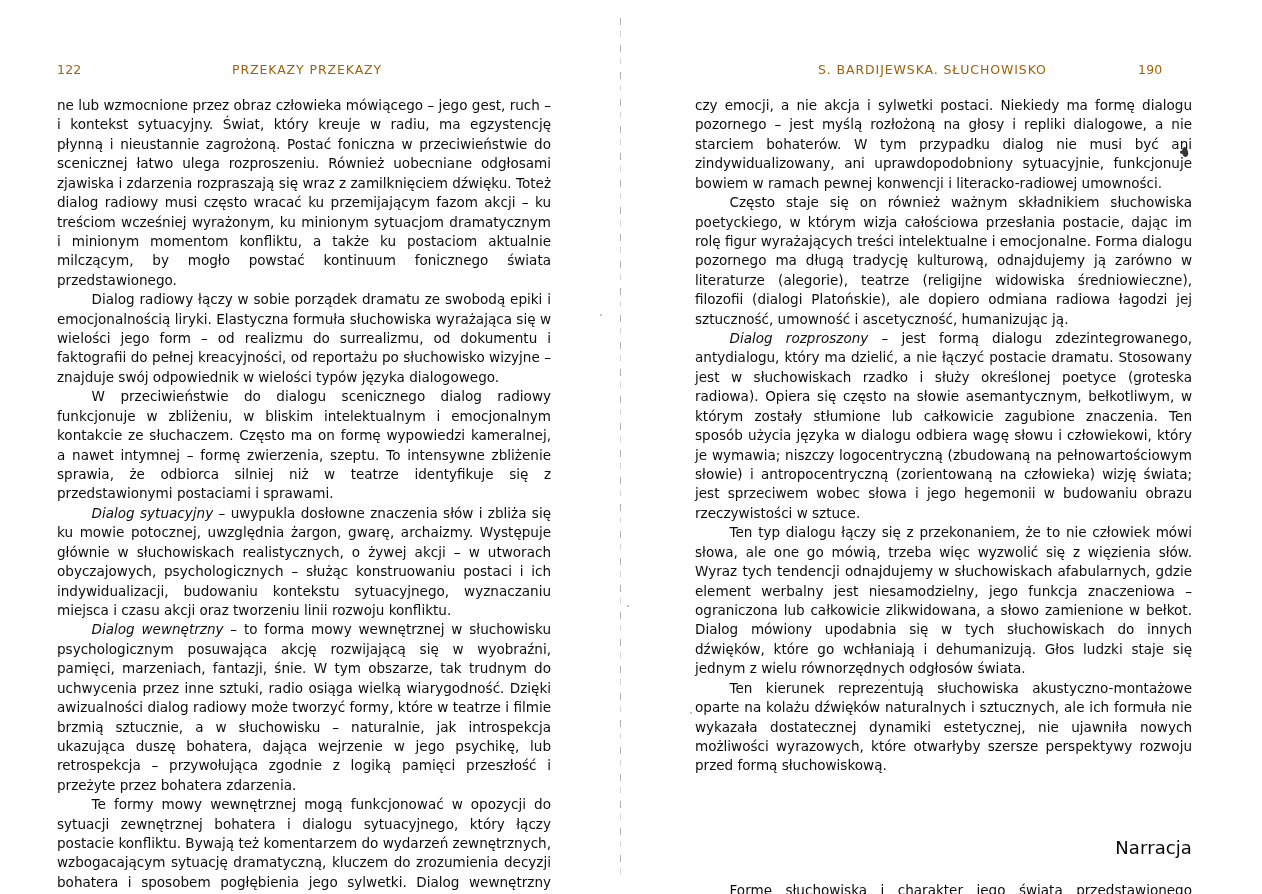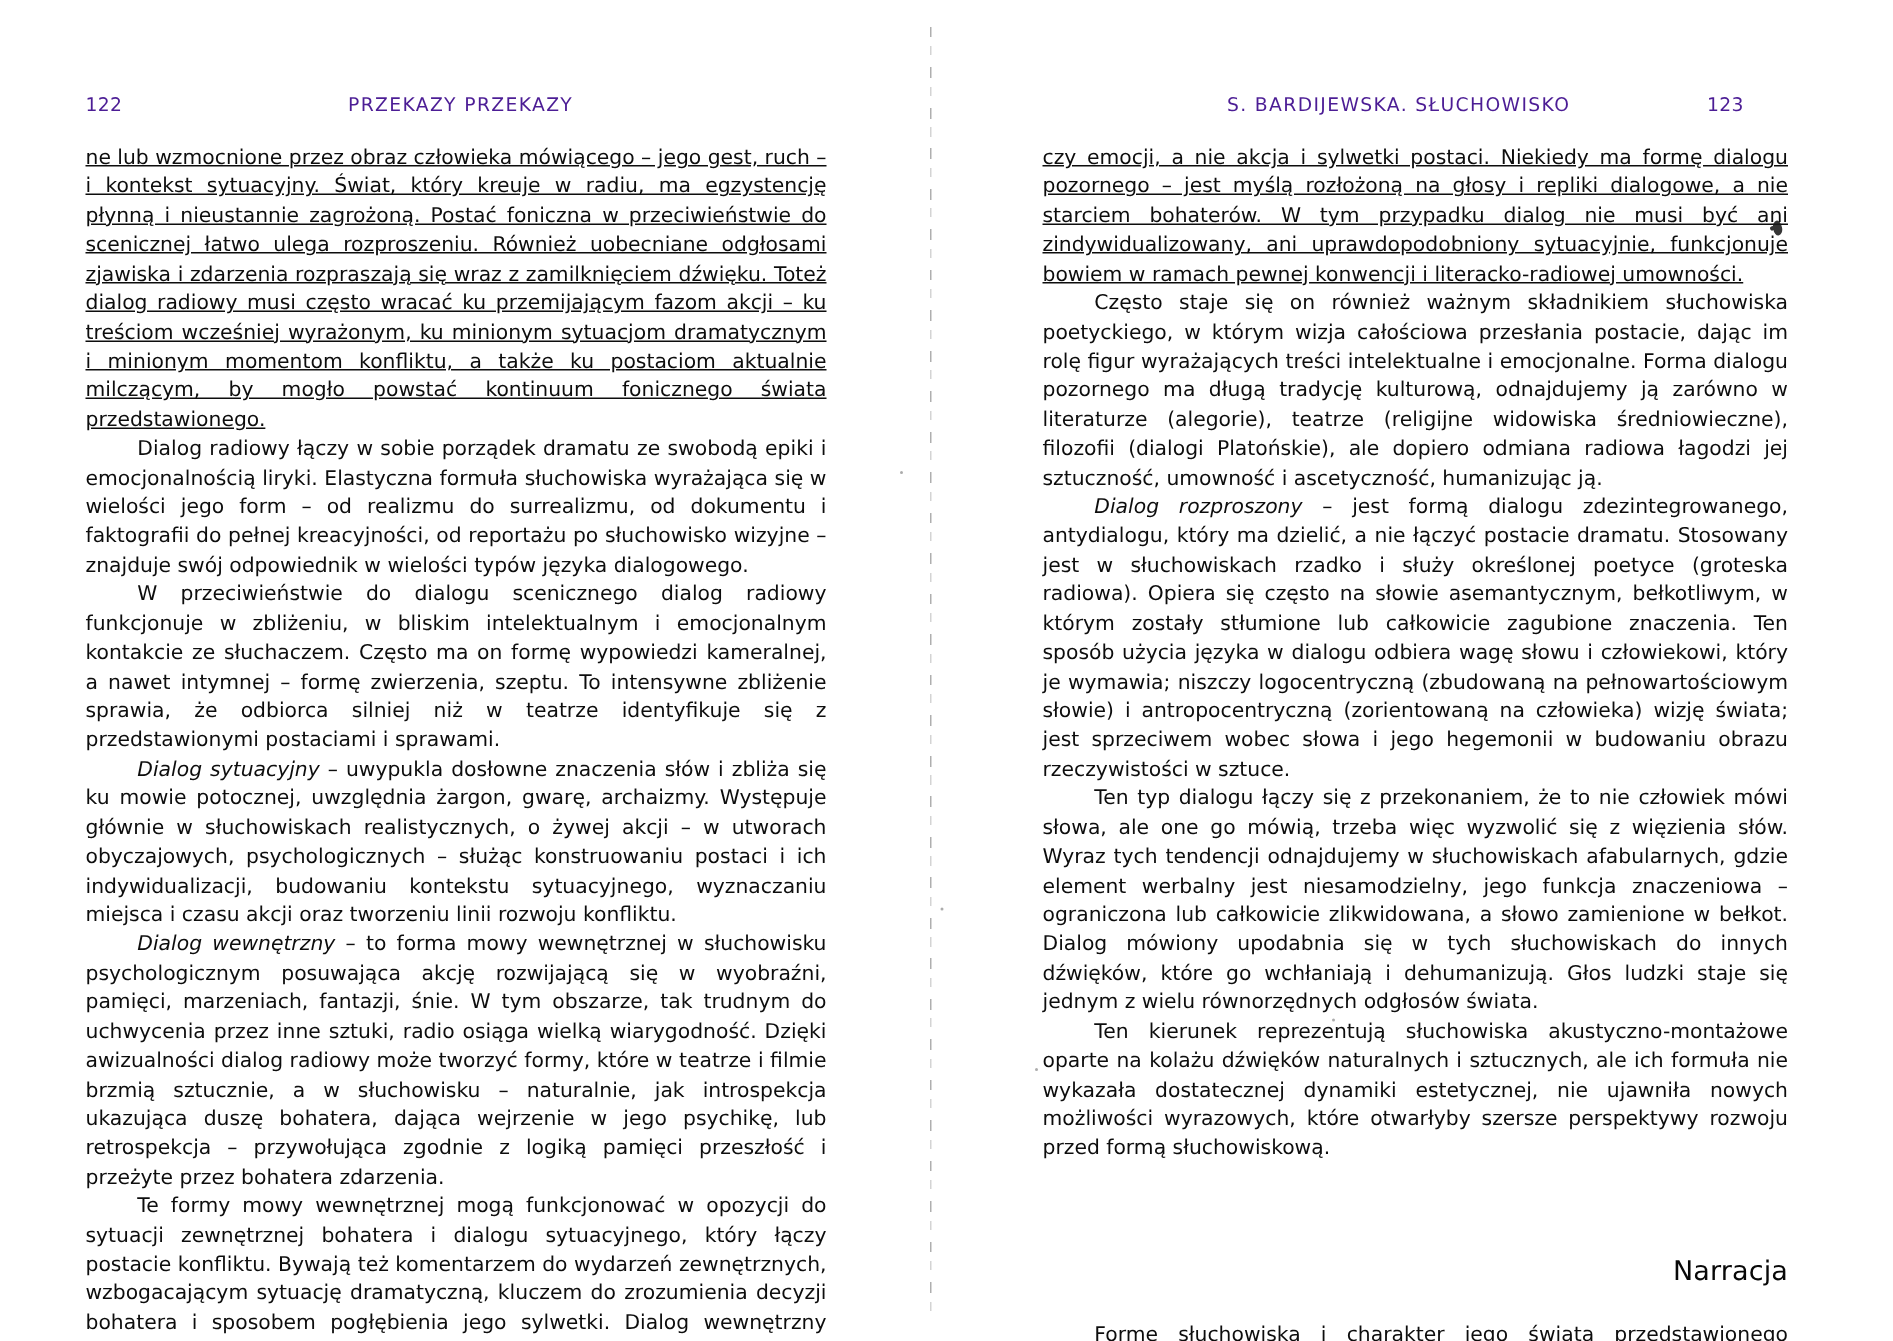--- a/index.html
+++ b/index.html
@@ -50,21 +50,21 @@
   .page-left  { left: 0;    width: 620px; }
   .page-right { left: 632px; width: 630px; }
 
   
   .runhead {
     position: absolute;
     top: 62px;
     height: 18px;
     font-size: 12.5px;
     letter-spacing: .9px;
-    color: #4c1d95;
+    color: #a16207;
     white-space: nowrap;
   }
   .page-left .runhead-title {
     left: 232px;
     top: 62px;
   }
   .page-left .folio {
     left: 57px;
     top: 62px;
     font-size: 12.5px;
@@ -91,21 +91,21 @@
     color: #0d0d0d;
   }
   .page-left  .column { left: 57px;  width: 494px; }
   .page-right .column { left: 63px;  width: 497px; }
 
   .column p {
     margin: 0;
     text-indent: 2.55em;
     hyphens: manual;
   }
-  .column p.noindent { text-indent: 0; text-decoration: underline; }
+  .column p.noindent { text-indent: 0; }
 
   em.term {
     font-style: italic;
   }
 
   
   .section-heading {
     margin: 0;
     padding: 0;
     font-size: 18px;
@@ -177,21 +177,21 @@
 
       <p>Te formy mowy wewnętrznej mogą funkcjonować w opozycji do sytuacji zewnętrznej bohatera i dialogu sytuacyjnego, który łączy postacie konfliktu. Bywają też komentarzem do wydarzeń zewnętrznych, wzbogacającym sytuację dramatyczną, kluczem do zrozumienia decyzji bohatera i sposobem pogłębienia jego sylwetki. Dialog wewnętrzny ukazuje psychiczny świat postaci, ich indywidualne racje, ukryte lęki i kompleksy, utajone intencje, nie w pełni uświadamiane uczucia i pragnienia, które wchodzą w kolizję ze światem zewnętrznym. Sprzyja porozumieniu i psychologicznej więzi między postaciami utworu a odbiorcą. Możliwy jest tylko w radiu.</p>
 
     </div>
   </div>
 
   <div class="page page-right">
 
     <div class="runhead runhead-title">S. BARDIJEWSKA. SŁUCHOWISKO</div>
 
-    <div class="runhead folio">123</div>
+    <div class="runhead folio">190</div>
 
     <div class="column">
 
       <p class="noindent">czy emocji, a nie akcja i sylwetki postaci. Niekiedy ma formę dialogu pozornego – jest myślą rozłożoną na głosy i repliki dialogowe, a nie starciem bohaterów. W tym przypadku dialog nie musi być ani zindywidualizowany, ani uprawdopodobniony sytuacyjnie, funkcjonuje bowiem w ramach pewnej konwencji i literacko-radiowej umowności.</p>
 
       <p>Często staje się on również ważnym składnikiem słuchowiska poetyckiego, w którym wizja całościowa przesłania postacie, dając im rolę figur wyrażających treści intelektualne i emocjonalne. Forma dialogu pozornego ma długą tradycję kulturową, odnajdujemy ją zarówno w literaturze (alegorie), teatrze (religijne widowiska średniowieczne), filozofii (dialogi Platońskie), ale dopiero odmiana radiowa łagodzi jej sztuczność, umowność i ascetyczność, humanizując ją.</p>
 
       <p><em class="term">Dialog rozproszony</em><span> – jest formą dialogu zdezintegrowanego, antydialogu, który ma dzielić, a nie łączyć postacie dramatu. Stosowany jest w słuchowiskach rzadko i służy określonej poetyce (groteska radiowa). Opiera się często na słowie asemantycznym, bełkotliwym, w którym zostały stłumione lub całkowicie zagubione znaczenia. Ten sposób użycia języka w dialogu odbiera wagę słowu i człowiekowi, który je wymawia; niszczy logocentryczną (zbudowaną na pełnowartościowym słowie) i antropocentryczną (zorientowaną na człowieka) wizję świata; jest sprzeciwem wobec słowa i jego hegemonii w budowaniu obrazu rzeczywistości w sztuce.</span></p>
 
       <p>Ten typ dialogu łączy się z przekonaniem, że to nie człowiek mówi słowa, ale one go mówią, trzeba więc wyzwolić się z więzienia słów. Wyraz tych tendencji odnajdujemy w słuchowiskach afabularnych, gdzie element werbalny jest niesamodzielny, jego funkcja znaczeniowa – ograniczona lub całkowicie zlikwidowana, a słowo zamienione w bełkot. Dialog mówiony upodabnia się w tych słuchowiskach do innych dźwięków, które go wchłaniają i dehumanizują. Głos ludzki staje się jednym z wielu równorzędnych odgłosów świata.</p>

